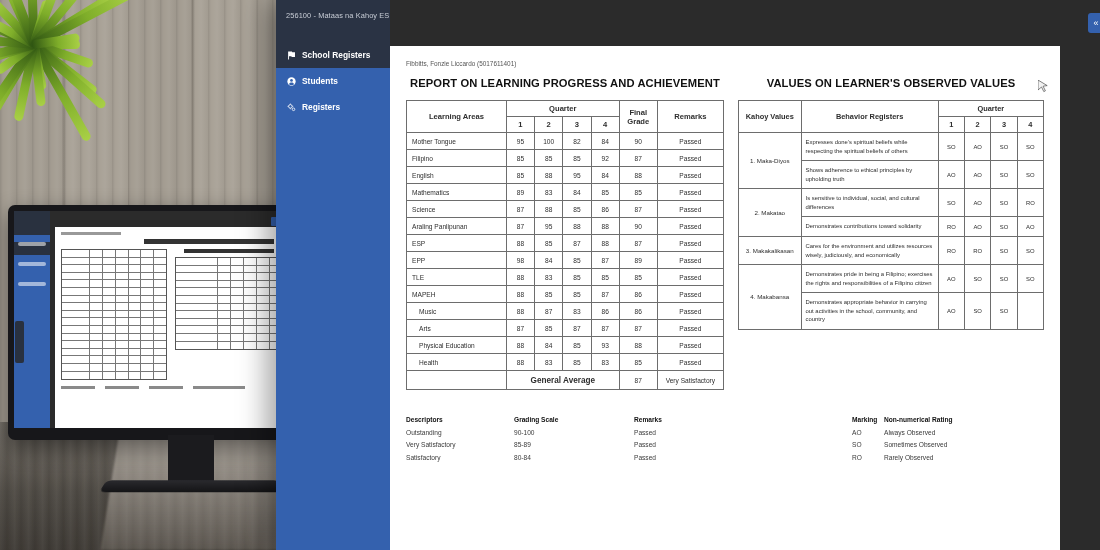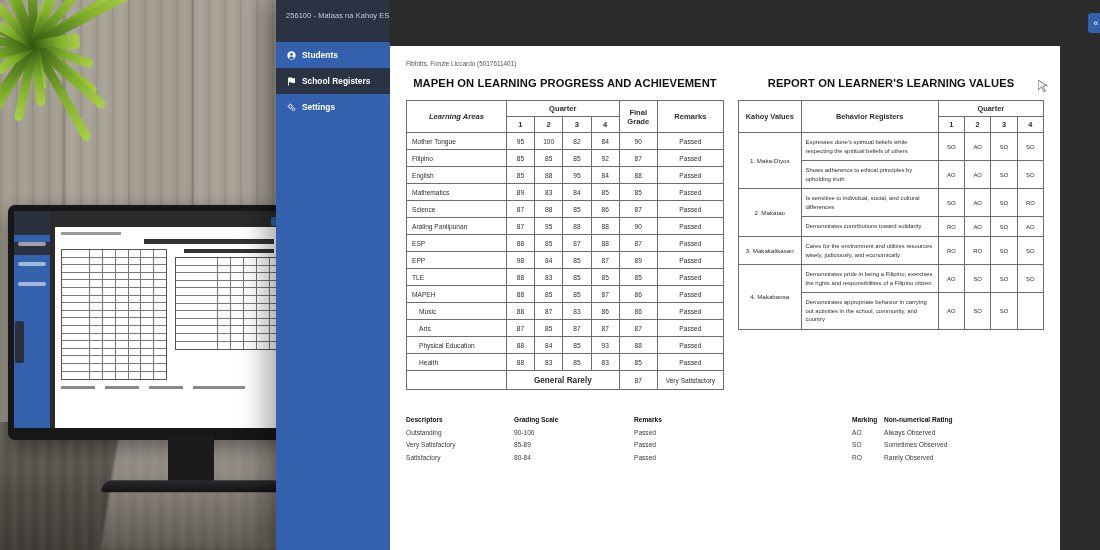--- a/index.html
+++ b/index.html
@@ -172,21 +172,21 @@
     margin-bottom: 11px; letter-spacing:.1px;
   }
   table { border-collapse: collapse; width: 100%; }
   th, td { border: 1px solid #6d6d6d; text-align:center; color:#2e2e2e; }
 
   
   .lp th { font-size: 7.6px; font-weight: bold; padding: 3px 1px; }
   .lp td { font-size: 6.6px; padding: 4.5px 1px; }
   .lp td.area { text-align:left; padding-left: 5px; }
   .lp td.area.sub { padding-left: 12px; }
-  .lp .c-area { width: 92px; font-style: italic; }
+  .lp .c-area { width: 92px; }
   .lp .c-q { width: 26px; }
   .lp .c-fin { width: 35px; margin-left: 40px; }
   .lp .c-rem { width: 61px; }
   .lp td.genavg { font-size: 8.2px; font-weight: bold; }
 
   
   .ov th { font-size: 7.4px; font-weight: bold; padding: 3px 1px; }
   .ov td { font-size: 5.9px; padding: 4px 2px; }
   .ov td.core { width: 57px; font-size: 6.2px; }
   .ov td.beh { width: 125px; text-align:left; padding: 5px 4px; line-height: 1.45; }
@@ -550,49 +550,49 @@
   <div class="mon-stand-neck"></div>
   <div class="mon-stand-base"></div>
 </div>
 
 <div id="app-window">
 
   <nav id="sidebar">
     <div class="sb-head">256100 - Mataas na Kahoy ES</div>
     <div class="sb-spacer"></div>
 
+    <div class="sb-item active">
+      <span class="sb-ico">
+        <svg viewBox="0 0 16 16">
+            <path d="M2 1v14h1.6V9.2h4.2l.5 1.4h5.9V2.4H9.3L8.8 1H2z"></path>
+          </svg>
+      </span>
+      <span>School Registers</span>
+    </div>
+
     <div class="sb-item">
       <span class="sb-ico">
         <svg viewBox="0 0 16 16">
             <circle cx="8" cy="8" r="7.4" fill="#fff"></circle>
             <circle cx="8" cy="6" r="2.4" fill="#3461ae"></circle>
             <path d="M3.4 13c.6-2.2 2.4-3.3 4.6-3.3S12 10.8 12.6 13A7.4 7.4 0 013.4 13z" fill="#3461ae"></path>
           </svg>
       </span>
       <span>Students</span>
     </div>
 
-    <div class="sb-item active">
-      <span class="sb-ico">
-        <svg viewBox="0 0 16 16">
-            <path d="M2 1v14h1.6V9.2h4.2l.5 1.4h5.9V2.4H9.3L8.8 1H2z"></path>
-          </svg>
-      </span>
-      <span>School Registers</span>
-    </div>
-
     <div class="sb-item">
       <span class="sb-ico">
         <svg viewBox="0 0 16 16">
             <circle cx="6" cy="6" r="3.2" fill="none" stroke="#fff" stroke-width="1.5"></circle>
             <circle cx="11.6" cy="11.2" r="2.3" fill="none" stroke="#fff" stroke-width="1.4"></circle>
             <path d="M6 .9v1.6M6 9.5v1.6M.9 6h1.6M9.5 6h1.6" stroke="#fff" stroke-width="1.3"></path>
           </svg>
       </span>
-      <span>Settings</span>
+      <span>Registers</span>
     </div>
   </nav>
 
   <section id="viewer">
 
     <div id="toolbar">
       <div class="pager">
         <div class="pg-btn">«</div>
         <div class="pg-btn">‹</div>
         <div class="pg-num">2</div>
@@ -606,21 +606,21 @@
           </svg>
       </div>
     </div>
 
     <article id="page">
       <div class="stu-name">Fibbitts, Fonzie Liccardo (5017611401)</div>
 
       <div class="reports">
 
         <div class="rpt-left">
-          <div class="rpt-title">MAPEH ON LEARNING PROGRESS AND ACHIEVEMENT</div>
+          <div class="rpt-title">REPORT ON LEARNING PROGRESS AND ACHIEVEMENT</div>
           <table class="lp">
             <thead>
               <tr>
                 <th class="c-area" rowspan="2">Learning Areas</th>
                 <th colspan="4">Quarter</th>
                 <th class="c-fin" rowspan="2">Final Grade</th>
                 <th class="c-rem" rowspan="2">Remarks</th>
               </tr>
               <tr id="lp-q-head">
                   <th class="c-q">1</th>
@@ -753,30 +753,30 @@
                   <td>83</td>
                   <td>85</td>
                   <td>83</td>
                   <td>85</td>
                   <td>Passed</td>
                 </tr>
               </tbody>
             <tfoot>
               <tr>
                 <td></td>
-                <td class="genavg" colspan="4">General Rarely</td>
+                <td class="genavg" colspan="4">General Average</td>
                 <td>87</td>
                 <td>Very Satisfactory</td>
               </tr>
             </tfoot>
           </table>
         </div>
 
         <div class="rpt-right">
-          <div class="rpt-title">REPORT ON LEARNER'S LEARNING VALUES</div>
+          <div class="rpt-title">VALUES ON LEARNER'S OBSERVED VALUES</div>
           <table class="ov">
             <thead>
               <tr>
                 <th rowspan="2">Kahoy Values</th>
                 <th rowspan="2">Behavior Registers</th>
                 <th colspan="4">Quarter</th>
               </tr>
               <tr id="ov-q-head">
                   <th class="c-q">1</th>
                   <th class="c-q">2</th>

